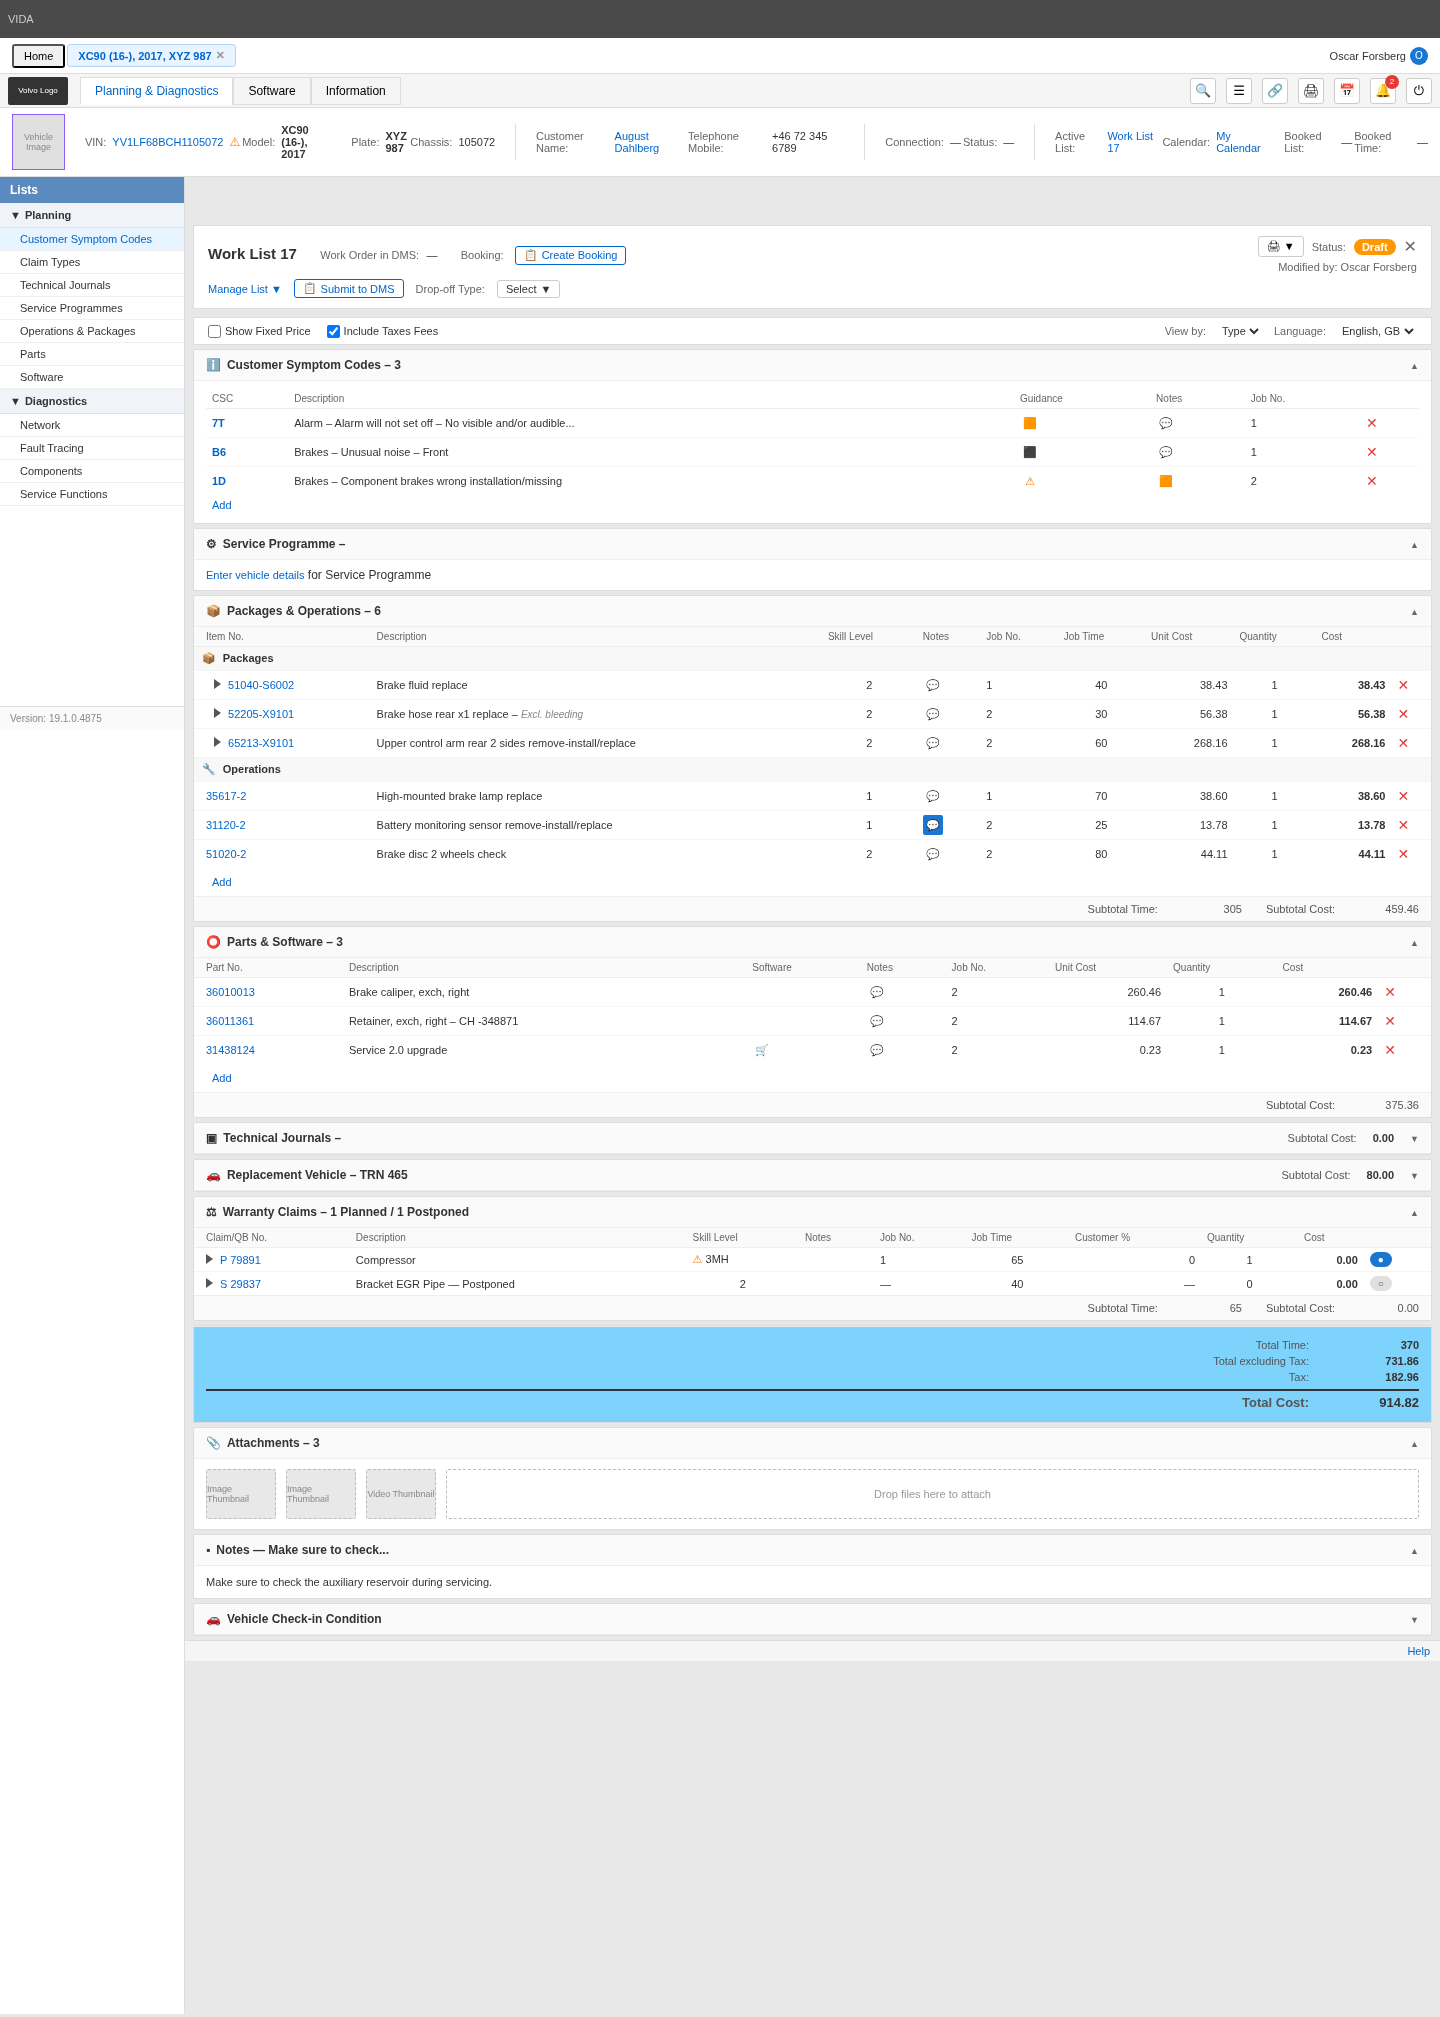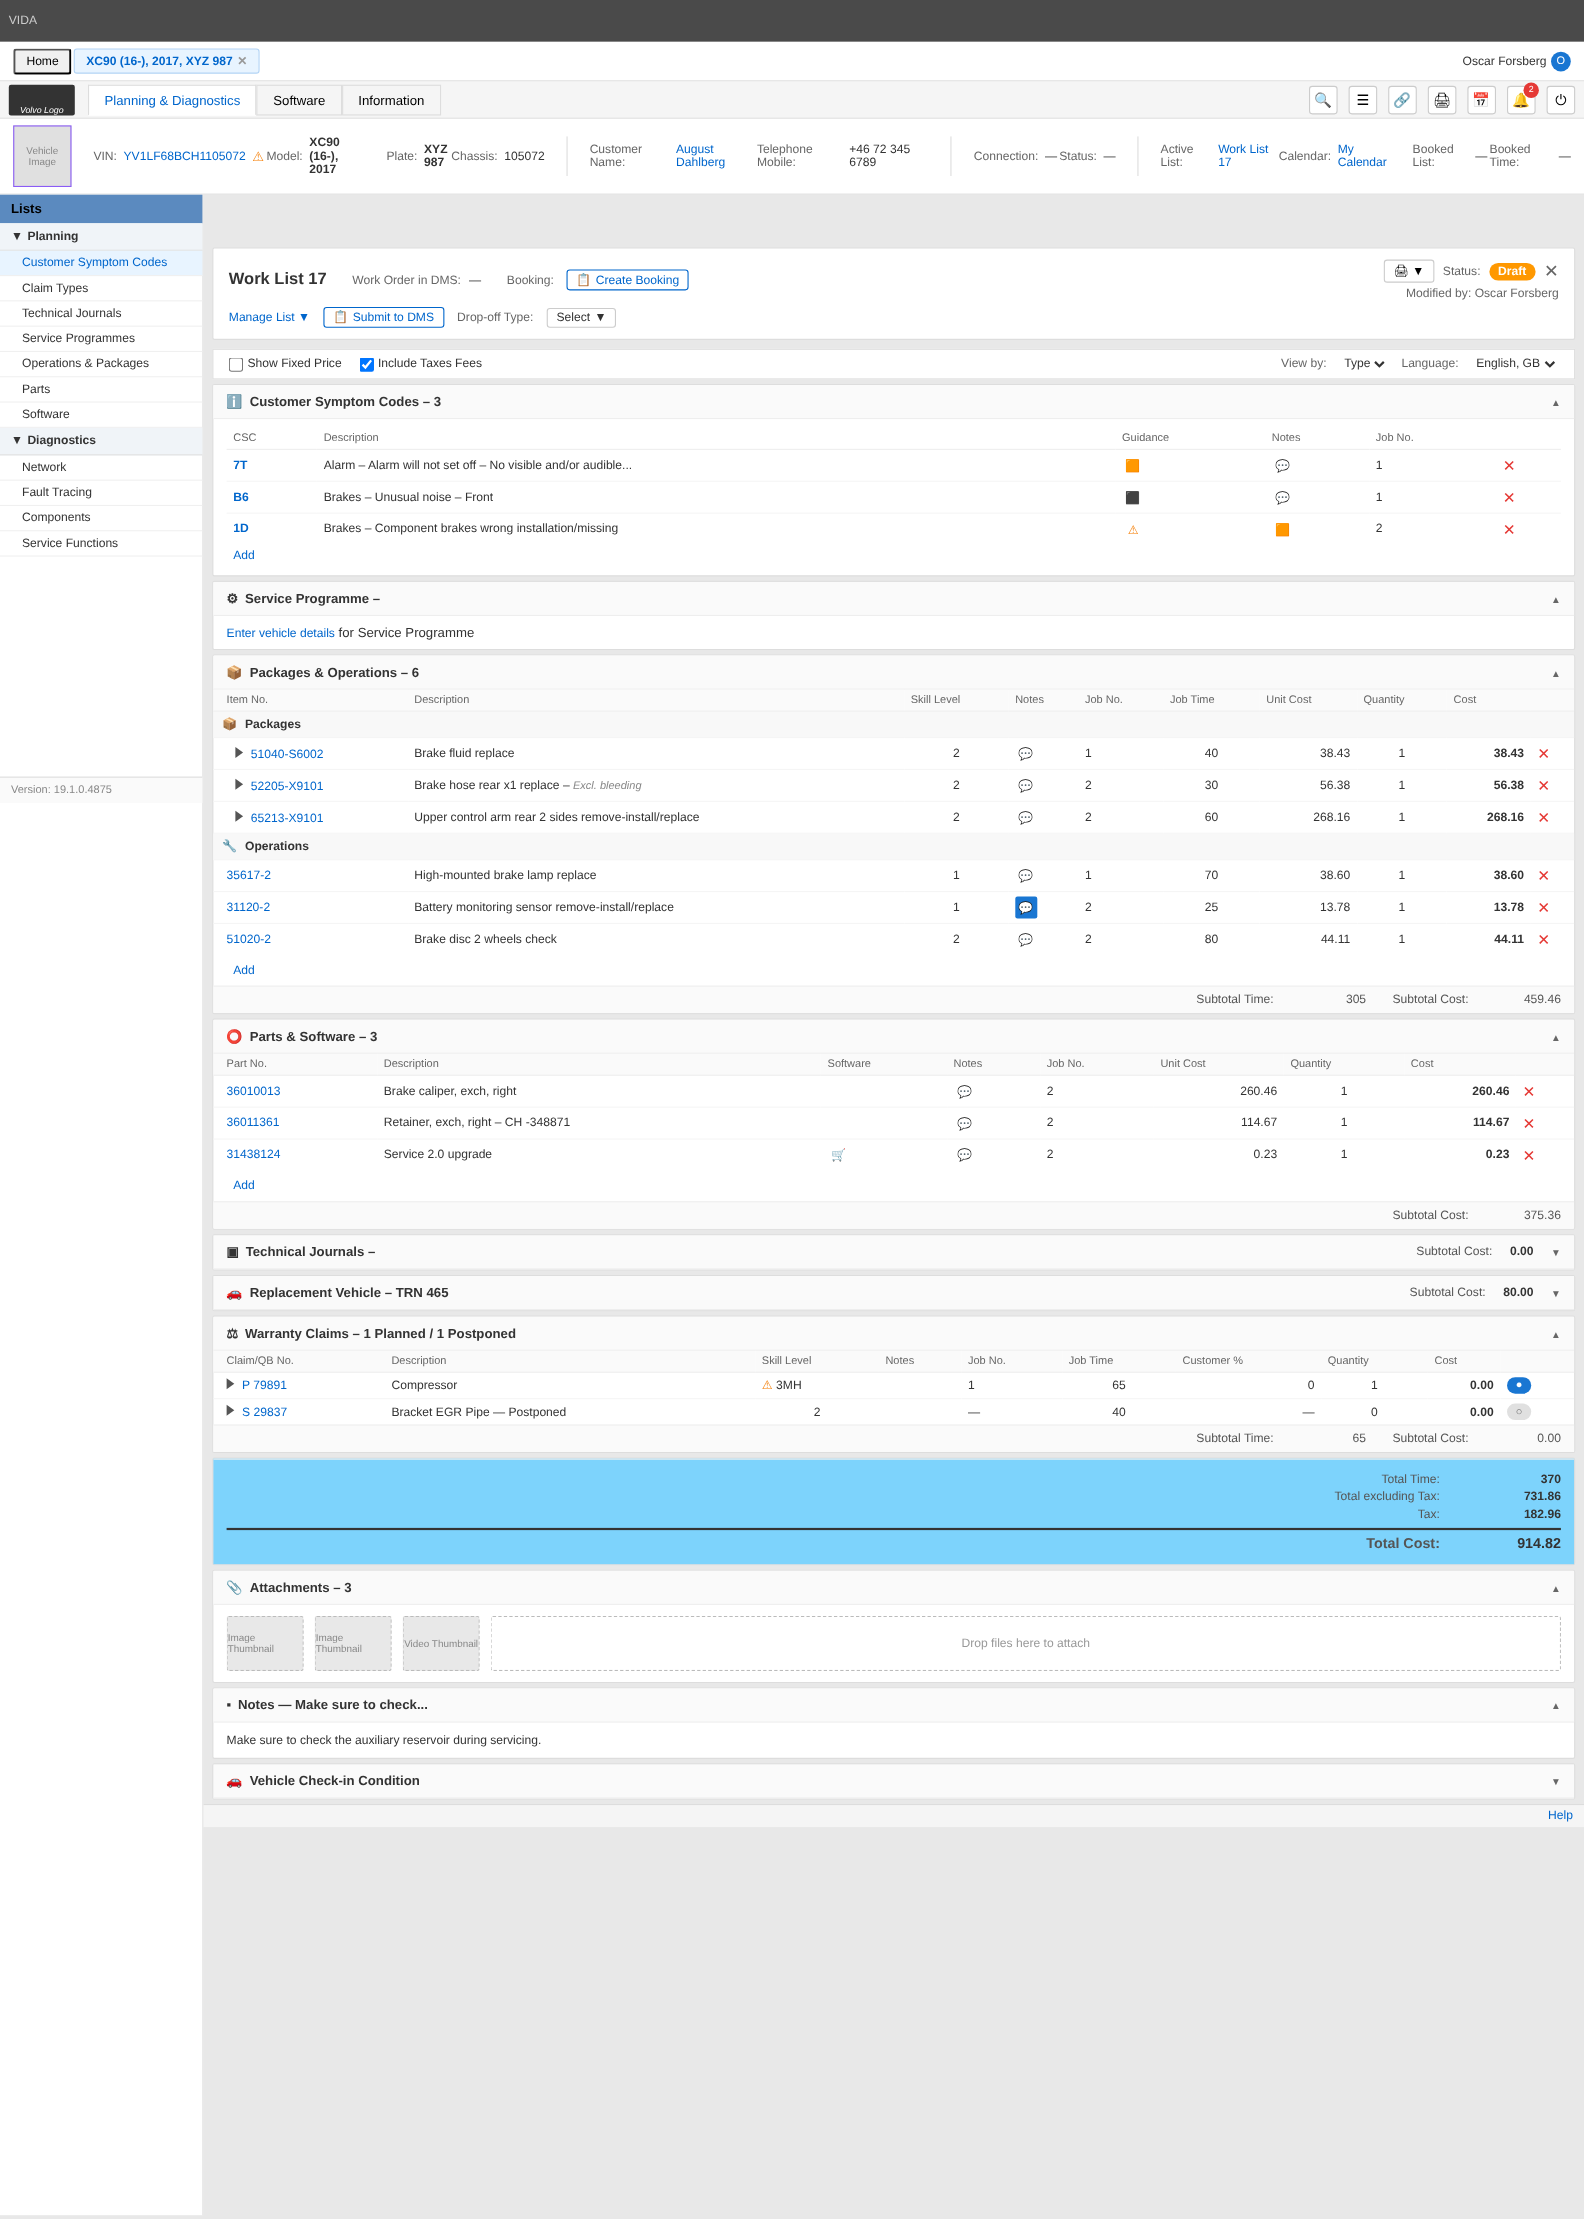--- a/index.html
+++ b/index.html
@@ -12,21 +12,21 @@
     .header { background: #fff; border-bottom: 1px solid #ddd; display: flex; align-items: center; justify-content: space-between; padding: 4px 12px; height: 36px; }
     .header-tabs { display: flex; align-items: center; gap: 2px; }
     .header-tab { padding: 4px 10px; font-size: 11px; cursor: pointer; border-radius: 3px; }
     .header-tab.active { background: #e8f4ff; color: #0066cc; border: 1px solid #b3d4f5; }
     .header-tab.home { background: #f0f0f0; }
     .header-tab.closeable { display: flex; align-items: center; gap: 4px; font-weight: bold; }
     .header-user { font-size: 11px; color: #333; display: flex; align-items: center; gap: 4px; }
 
     
     .nav-bar { background: #f5f5f5; border-bottom: 1px solid #ddd; display: flex; align-items: center; padding: 0 8px; height: 34px; }
-    .nav-logo { width: 60px; height: 28px; background: #333; display: flex; align-items: flex-end; justify-content: center; color: #fff; font-size: 9px; margin-right: 12px; border-radius: 2px; font-style: italic; }
+    .nav-logo { width: 60px; height: 28px; background: #333; display: flex; align-items: center; justify-content: center; color: #fff; font-size: 9px; margin-right: 12px; border-radius: 2px; }
     .nav-tabs { display: flex; gap: 0; }
     .nav-tab { padding: 6px 14px; font-size: 12px; cursor: pointer; border: 1px solid #ddd; background: #f5f5f5; }
     .nav-tab.active { background: #fff; border-bottom: 1px solid #fff; color: #0066cc; }
     .nav-actions { margin-left: auto; display: flex; align-items: center; gap: 10px; }
     .nav-icon-btn { width: 26px; height: 26px; border: 1px solid #ccc; border-radius: 3px; background: #fff; display: flex; align-items: center; justify-content: center; cursor: pointer; font-size: 13px; }
     .nav-icon-btn.notification { position: relative; }
     .notification-badge { position: absolute; top: -4px; right: -4px; background: #e53935; color: #fff; border-radius: 50%; width: 14px; height: 14px; font-size: 8px; display: flex; align-items: center; justify-content: center; }
 
     
     .vehicle-bar { background: #fff; border-bottom: 1px solid #ddd; display: flex; align-items: center; padding: 6px 12px; gap: 20px; font-size: 11px; }
@@ -38,21 +38,21 @@
     .vin-link { color: #0066cc; text-decoration: none; }
     .warning-icon { color: #f57c00; font-size: 12px; }
     .info-link { color: #0066cc; text-decoration: none; }
     .separator { width: 1px; background: #ddd; height: 36px; }
 
     
     .main-layout { display: flex; background: #e8e8e8; }
 
     
     .sidebar { width: 185px; background: #fff; border-right: 1px solid #ddd; min-height: calc(2017px - 180px); }
-    .sidebar-section { background: #5b8abf; color: #000000; padding: 6px 10px; font-size: 12px; font-weight: bold; }
+    .sidebar-section { background: #5b8abf; color: #ffffff; padding: 6px 10px; font-size: 12px; font-weight: bold; }
     .sidebar-group-header { padding: 6px 10px; font-size: 11px; color: #333; font-weight: bold; cursor: pointer; background: #f0f4f8; border-bottom: 1px solid #e0e0e0; display: flex; align-items: center; gap: 4px; }
     .sidebar-item { padding: 5px 10px 5px 20px; font-size: 11px; color: #333; cursor: pointer; border-bottom: 1px solid #f0f0f0; }
     .sidebar-item.active { color: #0066cc; background: #e8f4ff; }
     .version-bar { padding: 6px 10px; font-size: 10px; color: #888; border-top: 1px solid #ddd; background: #fafafa; }
 
     
     .content-area { flex: 1; padding: 0; margin-top: 40px; }
 
     
     .worklist-header { background: #fff; border: 1px solid #ddd; margin: 8px; padding: 10px 14px; border-radius: 2px; }

